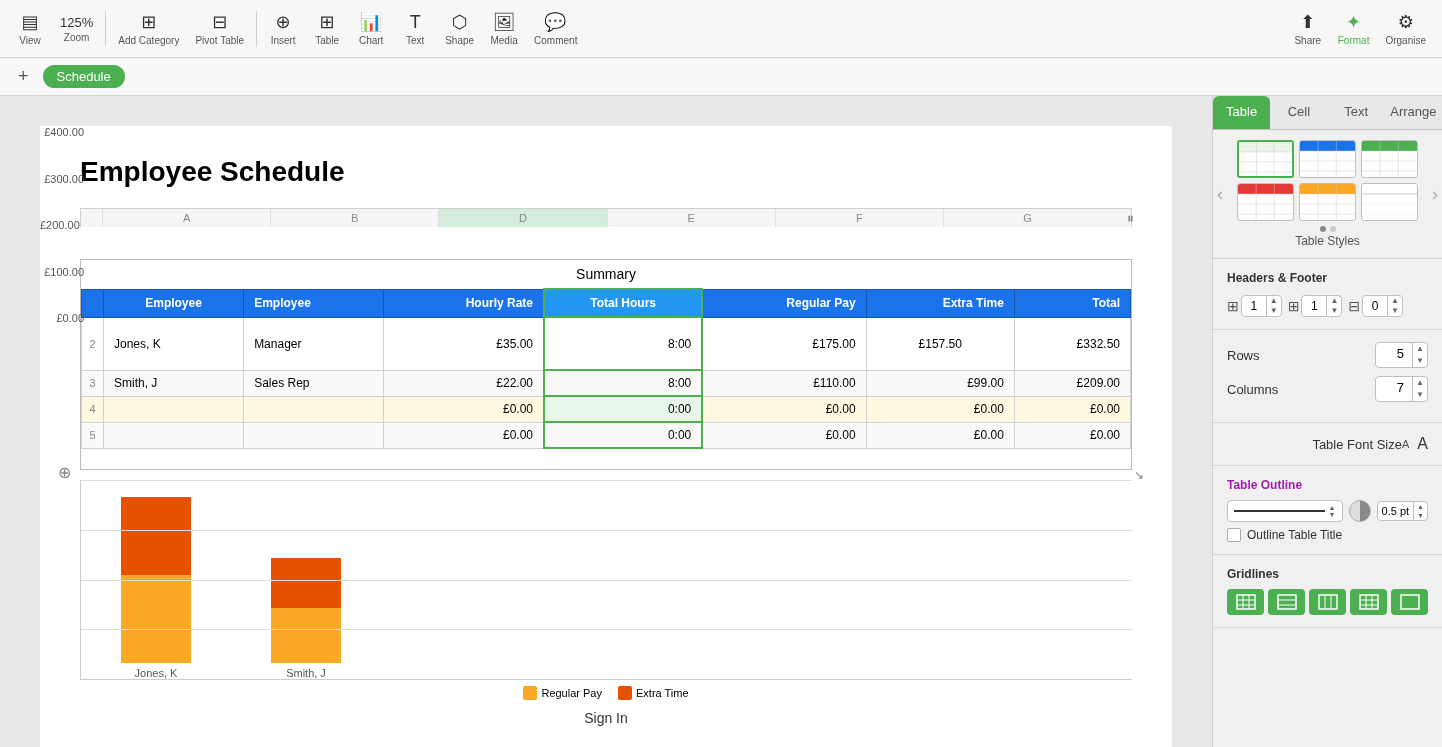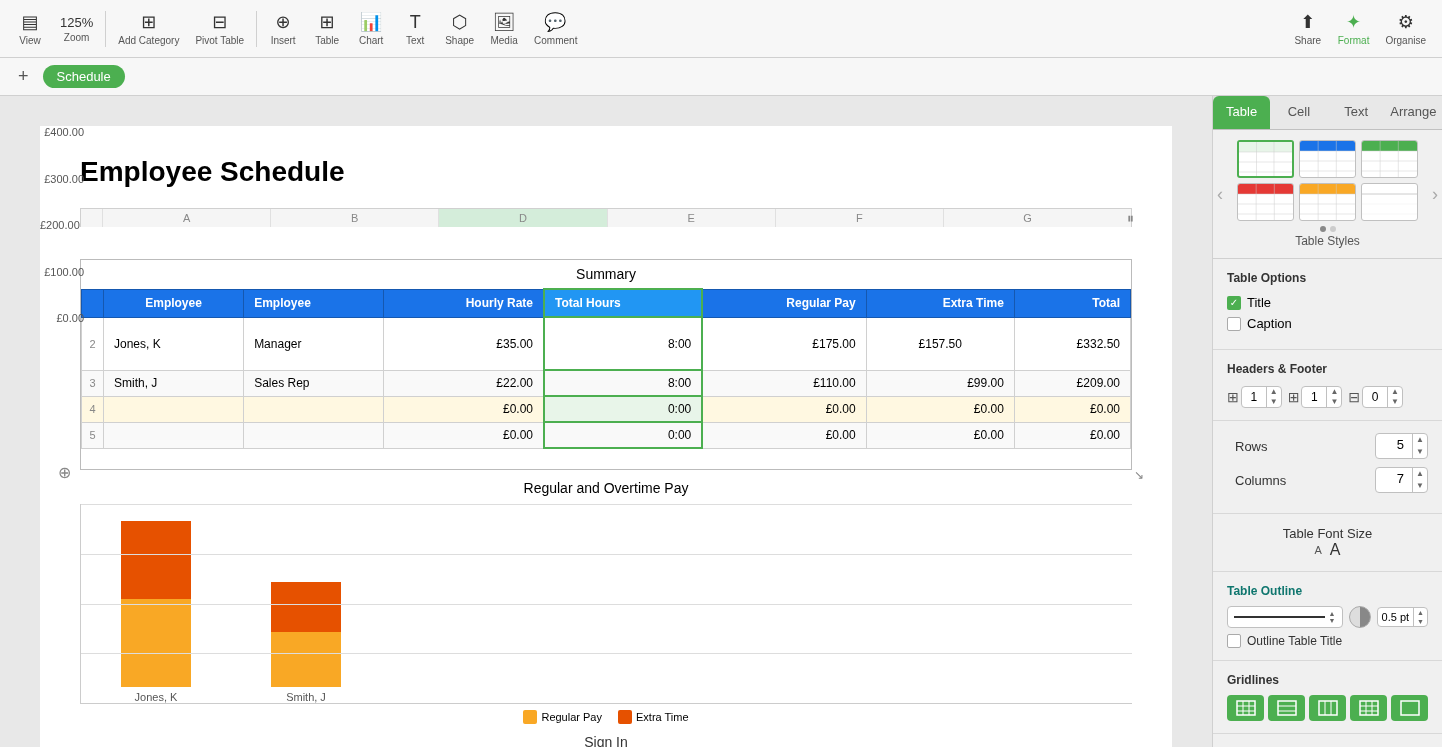--- a/index.html
+++ b/index.html
@@ -38,21 +38,21 @@
     .checkbox-row { display: flex; align-items: center; gap: 6px; margin-bottom: 6px; font-size: 13px; }
     .checkbox-green { width: 14px; height: 14px; background: #4caf50; border-radius: 2px; display: flex; align-items: center; justify-content: center; color: white; font-size: 10px; flex-shrink: 0; }
     .checkbox-empty { width: 14px; height: 14px; background: white; border: 1px solid #aaa; border-radius: 2px; flex-shrink: 0; }
     .stepper-box { display: flex; align-items: center; background: white; border: 1px solid #c0c0c0; border-radius: 4px; overflow: hidden; }
     .stepper-val { padding: 2px 6px; font-size: 12px; min-width: 24px; text-align: center; }
     .stepper-btns { display: flex; flex-direction: column; border-left: 1px solid #c0c0c0; }
     .stepper-btn { background: none; border: none; font-size: 8px; color: #666; cursor: pointer; padding: 1px 3px; line-height: 1; }
 
     
     .field-row { display: flex; align-items: center; margin-bottom: 8px; }
-    .field-label { font-size: 13px; color: #333; flex: 1; margin-left: 8px; }
+    .field-label { font-size: 13px; color: #333; flex: 1; }
     .field-input { display: flex; background: white; border: 1px solid #c0c0c0; border-radius: 4px; overflow: hidden; }
     .field-val { padding: 3px 8px; font-size: 13px; min-width: 36px; text-align: right; }
     .field-btns { display: flex; flex-direction: column; border-left: 1px solid #c0c0c0; }
     .field-btn { background: none; border: none; font-size: 8px; color: #666; cursor: pointer; padding: 2px 3px; line-height: 1; }
     .outline-pt { display: flex; align-items: center; background: white; border: 1px solid #c0c0c0; border-radius: 4px; overflow: hidden; }
     .outline-pt-val { padding: 2px 4px; font-size: 11px; min-width: 30px; text-align: right; }
 
     
     h1 { font-size: 28px; font-weight: 700; margin-bottom: 20px; }
     .fh-cell { padding: 6px 18px; border-right: 1px solid #bbb; font-size: 12px; text-align: center; min-width: 90px; }
@@ -178,21 +178,21 @@
 
         <div style="border:1px solid #bbb; overflow:hidden;margin-top:32px;">
           <table class="summary-table" style="width:100%; border-collapse:collapse;">
             <caption style="font-size:14px; font-weight:500; padding:6px; caption-side:top;">Summary</caption>
             <thead>
               <tr>
                 <th style="width:22px; background:#1a73e8; border:1px solid #1558b0; padding:6px 4px;"></th>
                 <th style="background:#1a73e8; color:white; padding:6px 10px; font-size:12px; border:1px solid #1558b0; text-align:center;">Employee</th>
                 <th style="background:#1a73e8; color:white; padding:6px 10px; font-size:12px; border:1px solid #1558b0; text-align:left;">Employee</th>
                 <th style="background:#1a73e8; color:white; padding:6px 10px; font-size:12px; border:1px solid #1558b0; text-align:right;">Hourly Rate</th>
-                <th style="background:#2196f3; color:white; padding:6px 10px; font-size:12px; border:2px solid #4caf50; text-align:left;">Total Hours</th>
+                <th style="background:#2196f3; color:white; padding:6px 10px; font-size:12px; border:2px solid #4caf50; text-align:center;">Total Hours</th>
                 <th style="background:#1a73e8; color:white; padding:6px 10px; font-size:12px; border:1px solid #1558b0; text-align:right;">Regular Pay</th>
                 <th style="background:#1a73e8; color:white; padding:6px 10px; font-size:12px; border:1px solid #1558b0; text-align:right;">Extra Time</th>
                 <th style="background:#1a73e8; color:white; padding:6px 10px; font-size:12px; border:1px solid #1558b0; text-align:right;">Total</th>
               </tr>
             </thead>
             <tbody id="table-body">
             <tr>
     <td style="font-size:11px; color:#888; text-align:center; padding:5px 4px; border:1px solid #d0d0d0; ">2</td>
     <td style="padding:5px 10px; font-size:12px; border:1px solid #d0d0d0; ">Jones, K</td>
     <td style="padding:5px 10px; font-size:12px; border:1px solid #d0d0d0; ">Manager</td>
@@ -236,21 +236,20 @@
           </table>
         </div>
 
         <div style="position:absolute; right:-12px; bottom:-12px; font-size:12px; color:#888; cursor:se-resize;">↘</div>
 
         <div style="position:absolute; left:-22px; bottom:-12px; font-size:16px; color:#888; cursor:pointer;">⊕</div>
       </div>
 
       
       <div class="chart-container">
-        <div class="chart-title">Regular and Overtime Pay</div>
         <div style="display:flex;">
           <div class="chart-y-labels" style="width:50px; display:flex; flex-direction:column-reverse; justify-content:space-between; padding-bottom:2px; height:200px;">
             <div style="font-size:11px; color:#555; text-align:right; padding-right:6px;">£0.00</div>
             <div style="font-size:11px; color:#555; text-align:right; padding-right:6px;">£100.00</div>
             <div style="font-size:11px; color:#555; text-align:left; padding-right:6px;">£200.00</div>
             <div style="font-size:11px; color:#555; text-align:right; padding-right:6px;">£300.00</div>
             <div style="font-size:11px; color:#555; text-align:right; padding-right:6px;">£400.00</div>
           </div>
           <div style="flex:1; position:relative; border-left:1px solid #ccc; border-bottom:1px solid #ccc; height:200px;">
 
@@ -384,31 +383,20 @@
       </div>
       <button style="position:absolute; right:0; top:50%; transform:translateY(-50%); background:none; border:none; font-size:18px; color:#aaa; cursor:pointer; padding:0 4px;">›</button>
 
       <div style="display:flex; justify-content:center; gap:4px; margin-top:5px;">
         <div style="width:6px; height:6px; border-radius:50%; background:#888;"></div>
         <div style="width:6px; height:6px; border-radius:50%; background:#ccc;"></div>
       </div>
       <div style="text-align:center; font-size:12px; color:#555; margin-top:2px;">Table Styles</div>
     </div>
 
-    <div class="panel-section">
-      <div class="panel-section-title">Table Options</div>
-      <div class="checkbox-row">
-        <div class="checkbox-green">✓</div>
-        <span>Title</span>
-      </div>
-      <div class="checkbox-row">
-        <div class="checkbox-empty"></div>
-        <span>Caption</span>
-      </div>
-    </div>
 
     <div class="panel-section">
       <div class="panel-section-title">Headers &amp; Footer</div>
       <div style="display:flex; gap:6px; align-items:center;">
 
         <div style="display:flex; align-items:center; gap:2px;">
           <span style="font-size:14px; color:#555;">⊞</span>
           <div class="stepper-box">
             <span class="stepper-val">1</span>
             <div class="stepper-btns">
@@ -459,31 +447,31 @@
           <span class="field-val">7</span>
           <div class="field-btns">
             <button class="field-btn">▲</button>
             <button class="field-btn">▼</button>
           </div>
         </div>
       </div>
     </div>
 
     <div class="panel-section">
-      <div style="display:flex; align-items:center; justify-content:center;flex-direction:column;">
+      <div style="display:flex; align-items:center; justify-content:flex-end;">
         <span style="font-size:13px; color:#333;">Table Font Size</span>
         <div style="display:flex; align-items:center; gap:8px;">
           <span style="font-size:11px; color:#555; cursor:pointer;">A</span>
           <span style="font-size:16px; color:#333; font-weight:500; cursor:pointer;">A</span>
         </div>
       </div>
     </div>
 
     <div class="panel-section">
-      <div style="font-size:12px; font-weight:600; color:#0f766e; margin-bottom:8px;">Table Outline</div>
+      <div style="font-size:12px; font-weight:600; color:#a21caf; margin-bottom:8px;">Table Outline</div>
       <div style="display:flex; align-items:center; gap:6px; margin-bottom:6px;">
 
         <div style="display:flex; align-items:center; background:white; border:1px solid #c0c0c0; border-radius:4px; padding:3px 6px; flex:1; cursor:pointer;">
           <div style="height:2px; background:#333; flex:1;"></div>
           <div style="display:flex; flex-direction:column; margin-left:4px;">
             <span style="font-size:7px; color:#666; line-height:1;">▲</span>
             <span style="font-size:7px; color:#666; line-height:1;">▼</span>
           </div>
         </div>
 

